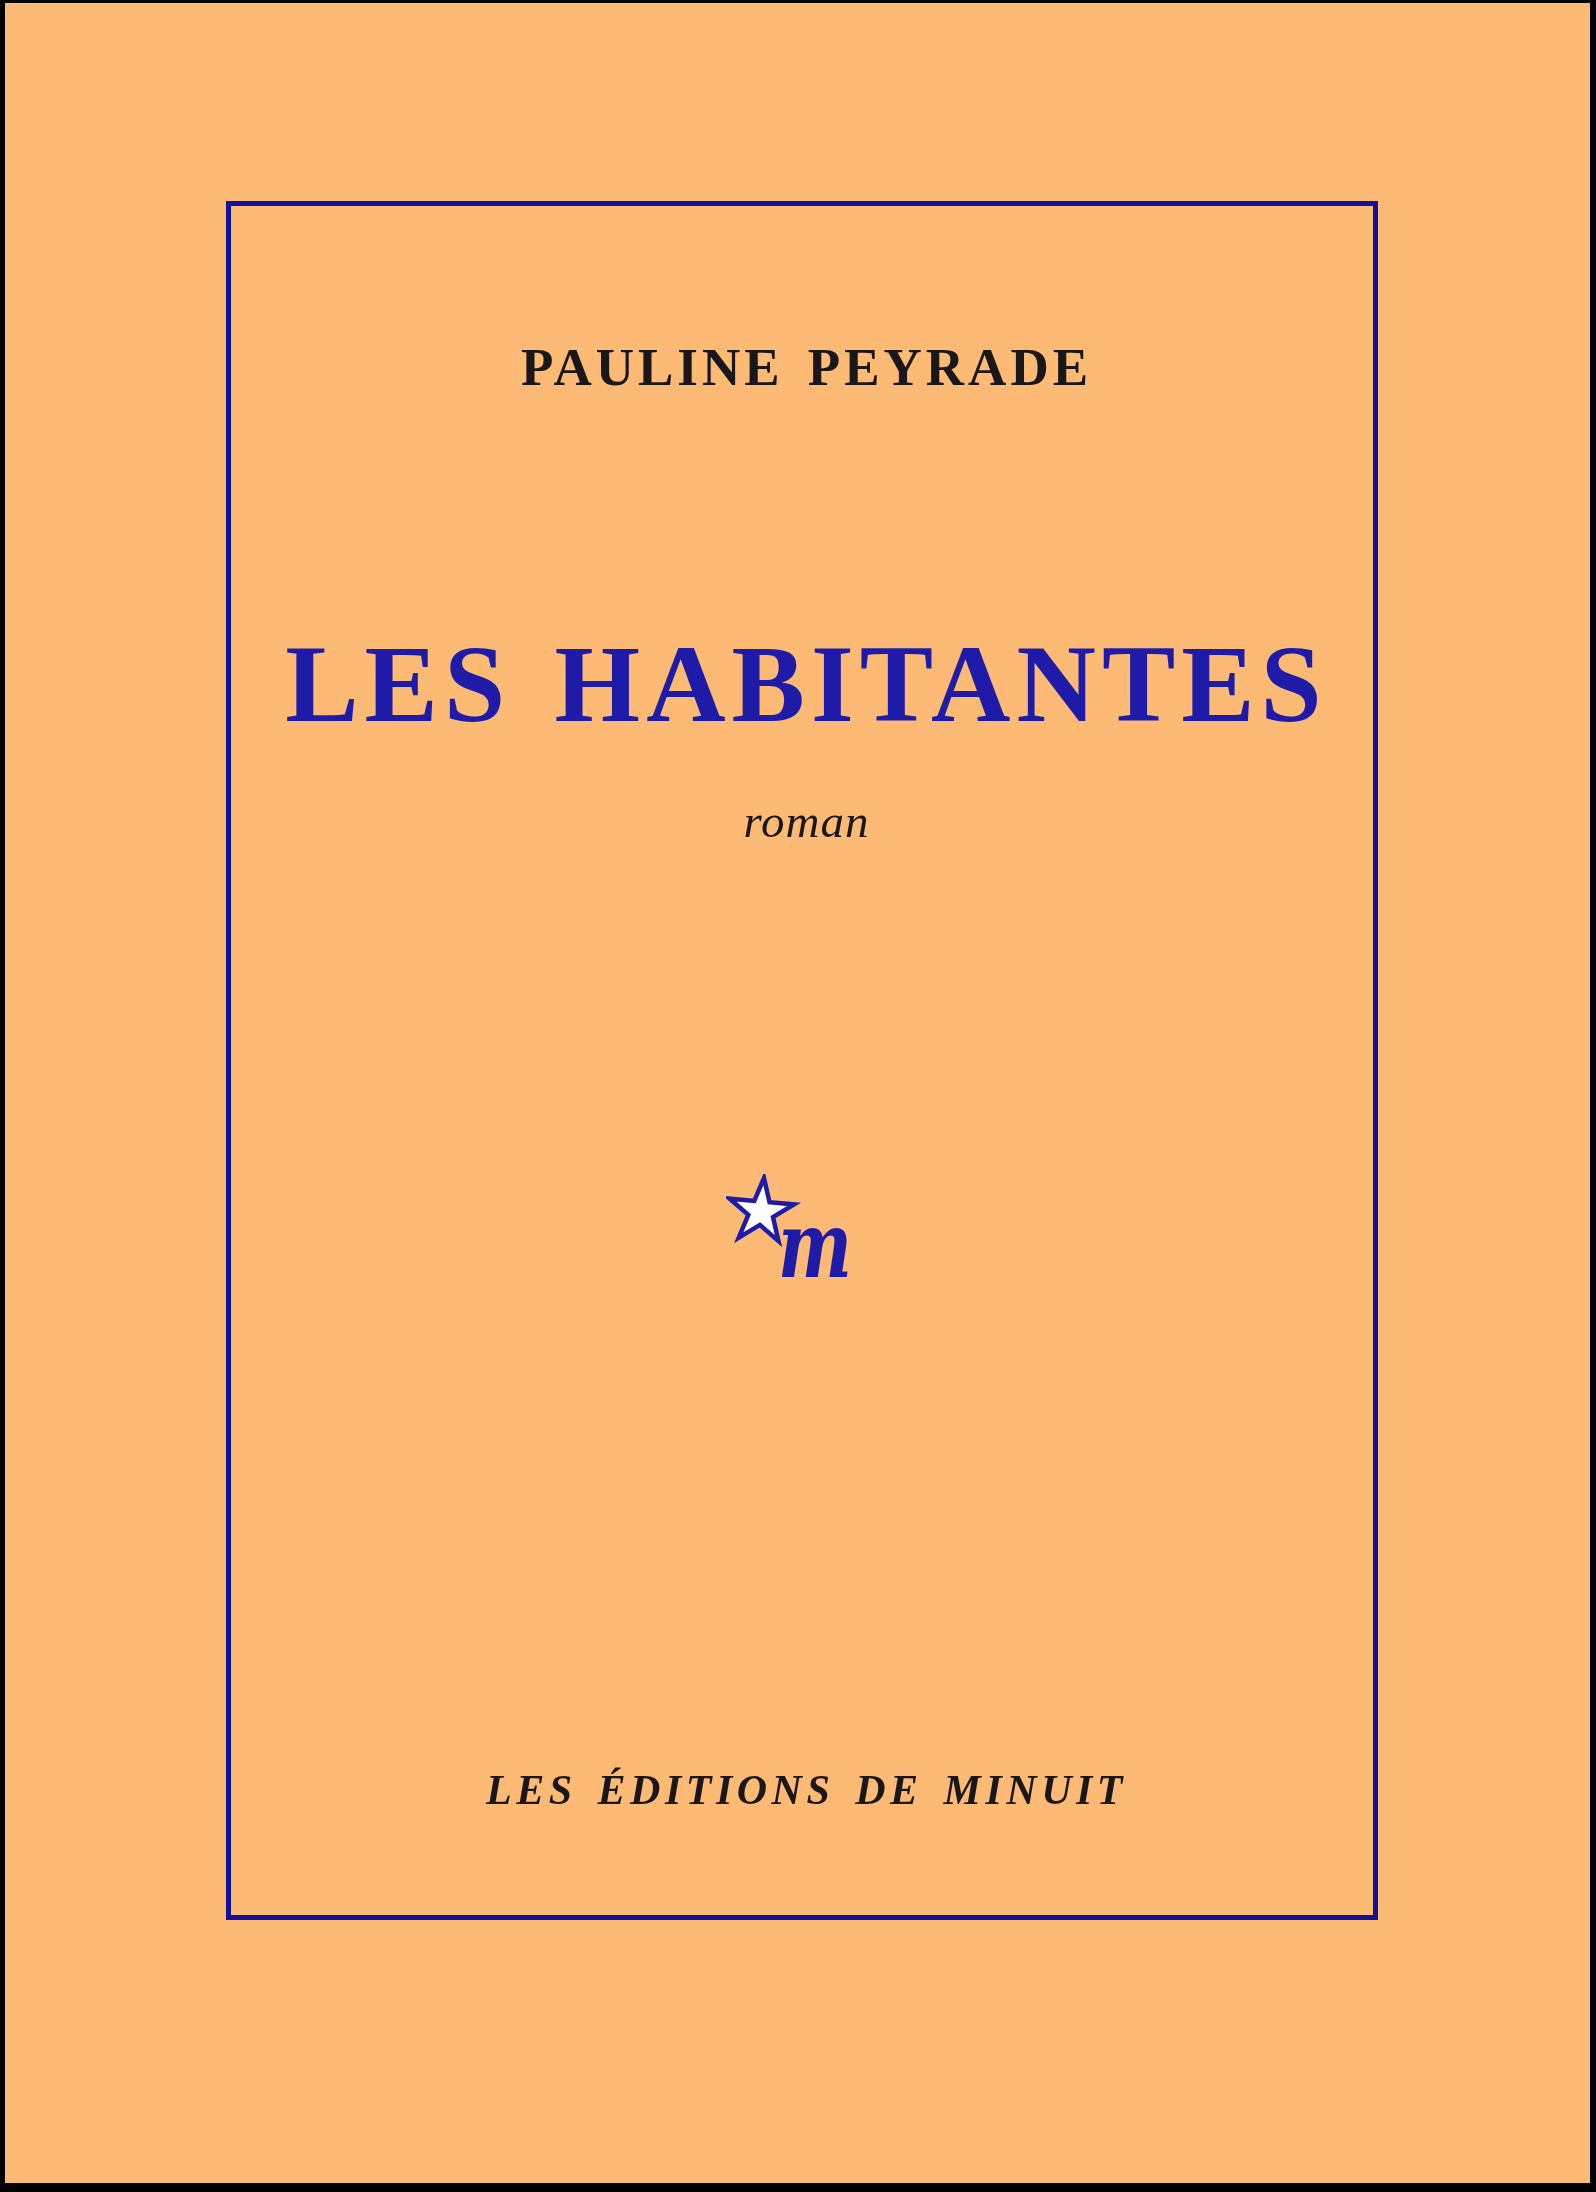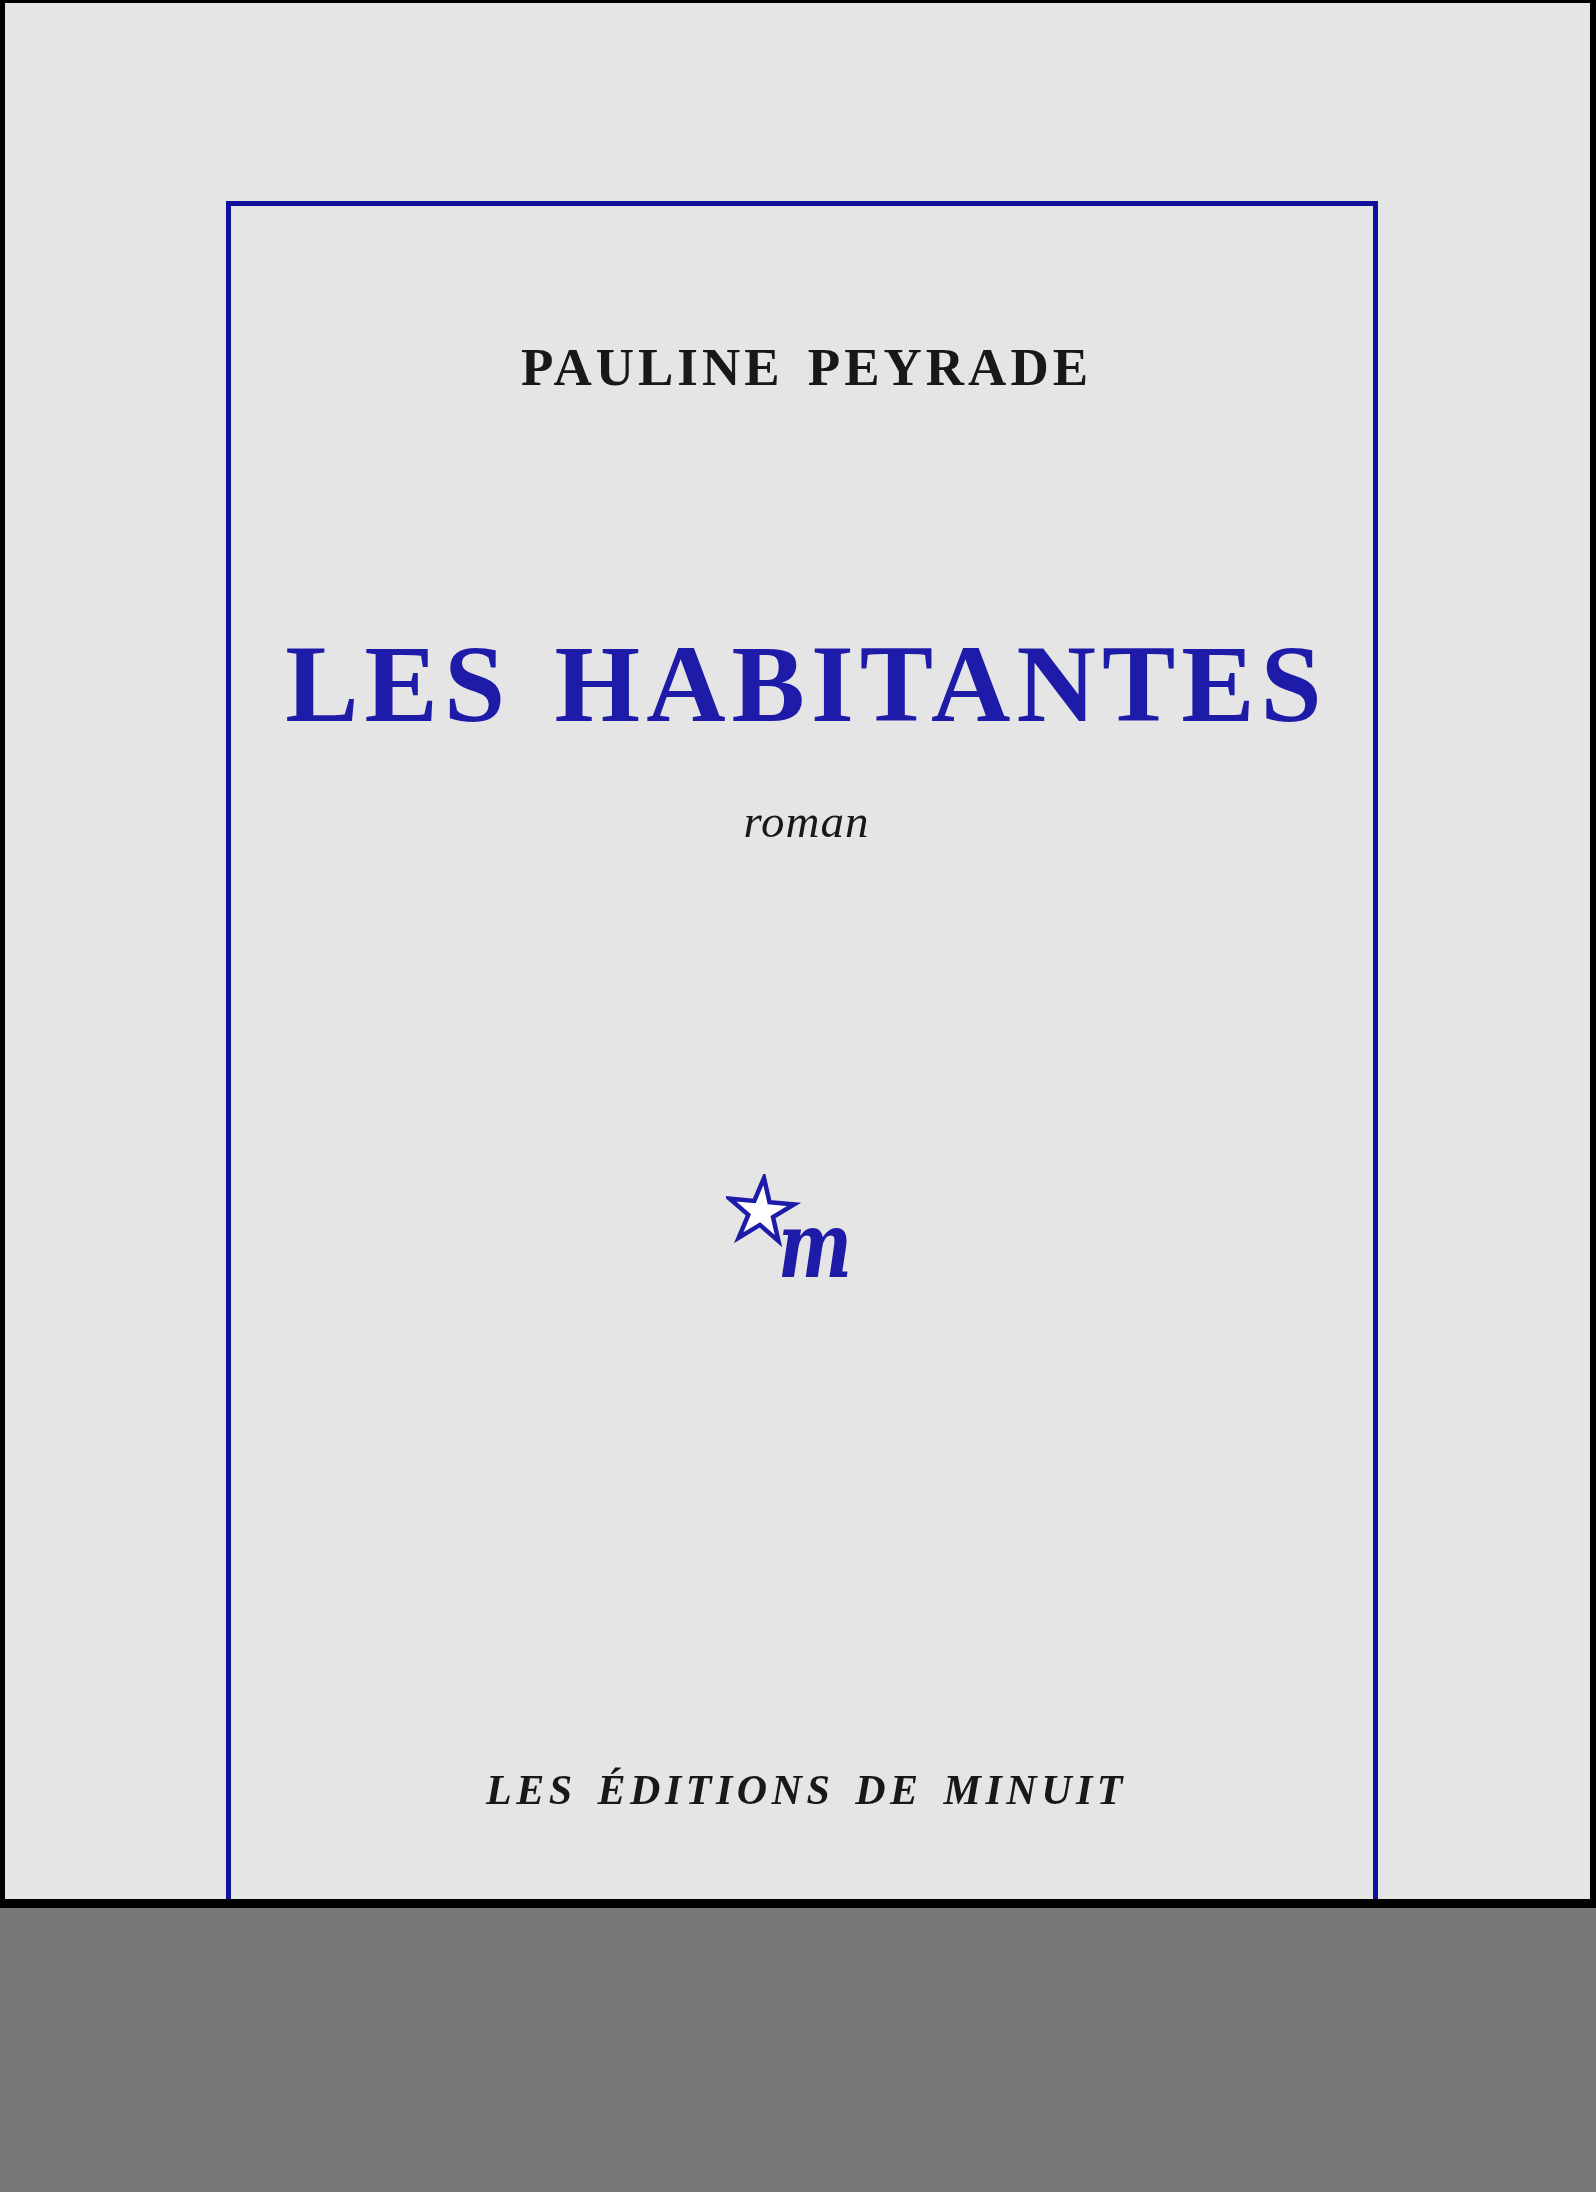--- a/index.html
+++ b/index.html
@@ -6,22 +6,22 @@
     --blue:#1e1ba8;
     --frame-blue:#12119e;
     --ink:#1a171a;
     --border-black:#010101;
   }
   *{margin:0;padding:0;box-sizing:border-box;}
   html,body{background:#777;}
   .page{
     position:relative;
     width:1596px;
-    height:1908px;
-    background:#e5e5e5;
+    height:2192px;
+    background:#fdba74;
     border-style:solid;
     border-color:var(--border-black);
     border-width:3px 6px 9px 5px; 
     overflow:hidden;
     font-family:"Liberation Serif","DejaVu Serif",serif;
   }
   .frame{
     position:absolute;
     left:221px;
     top:198px;

